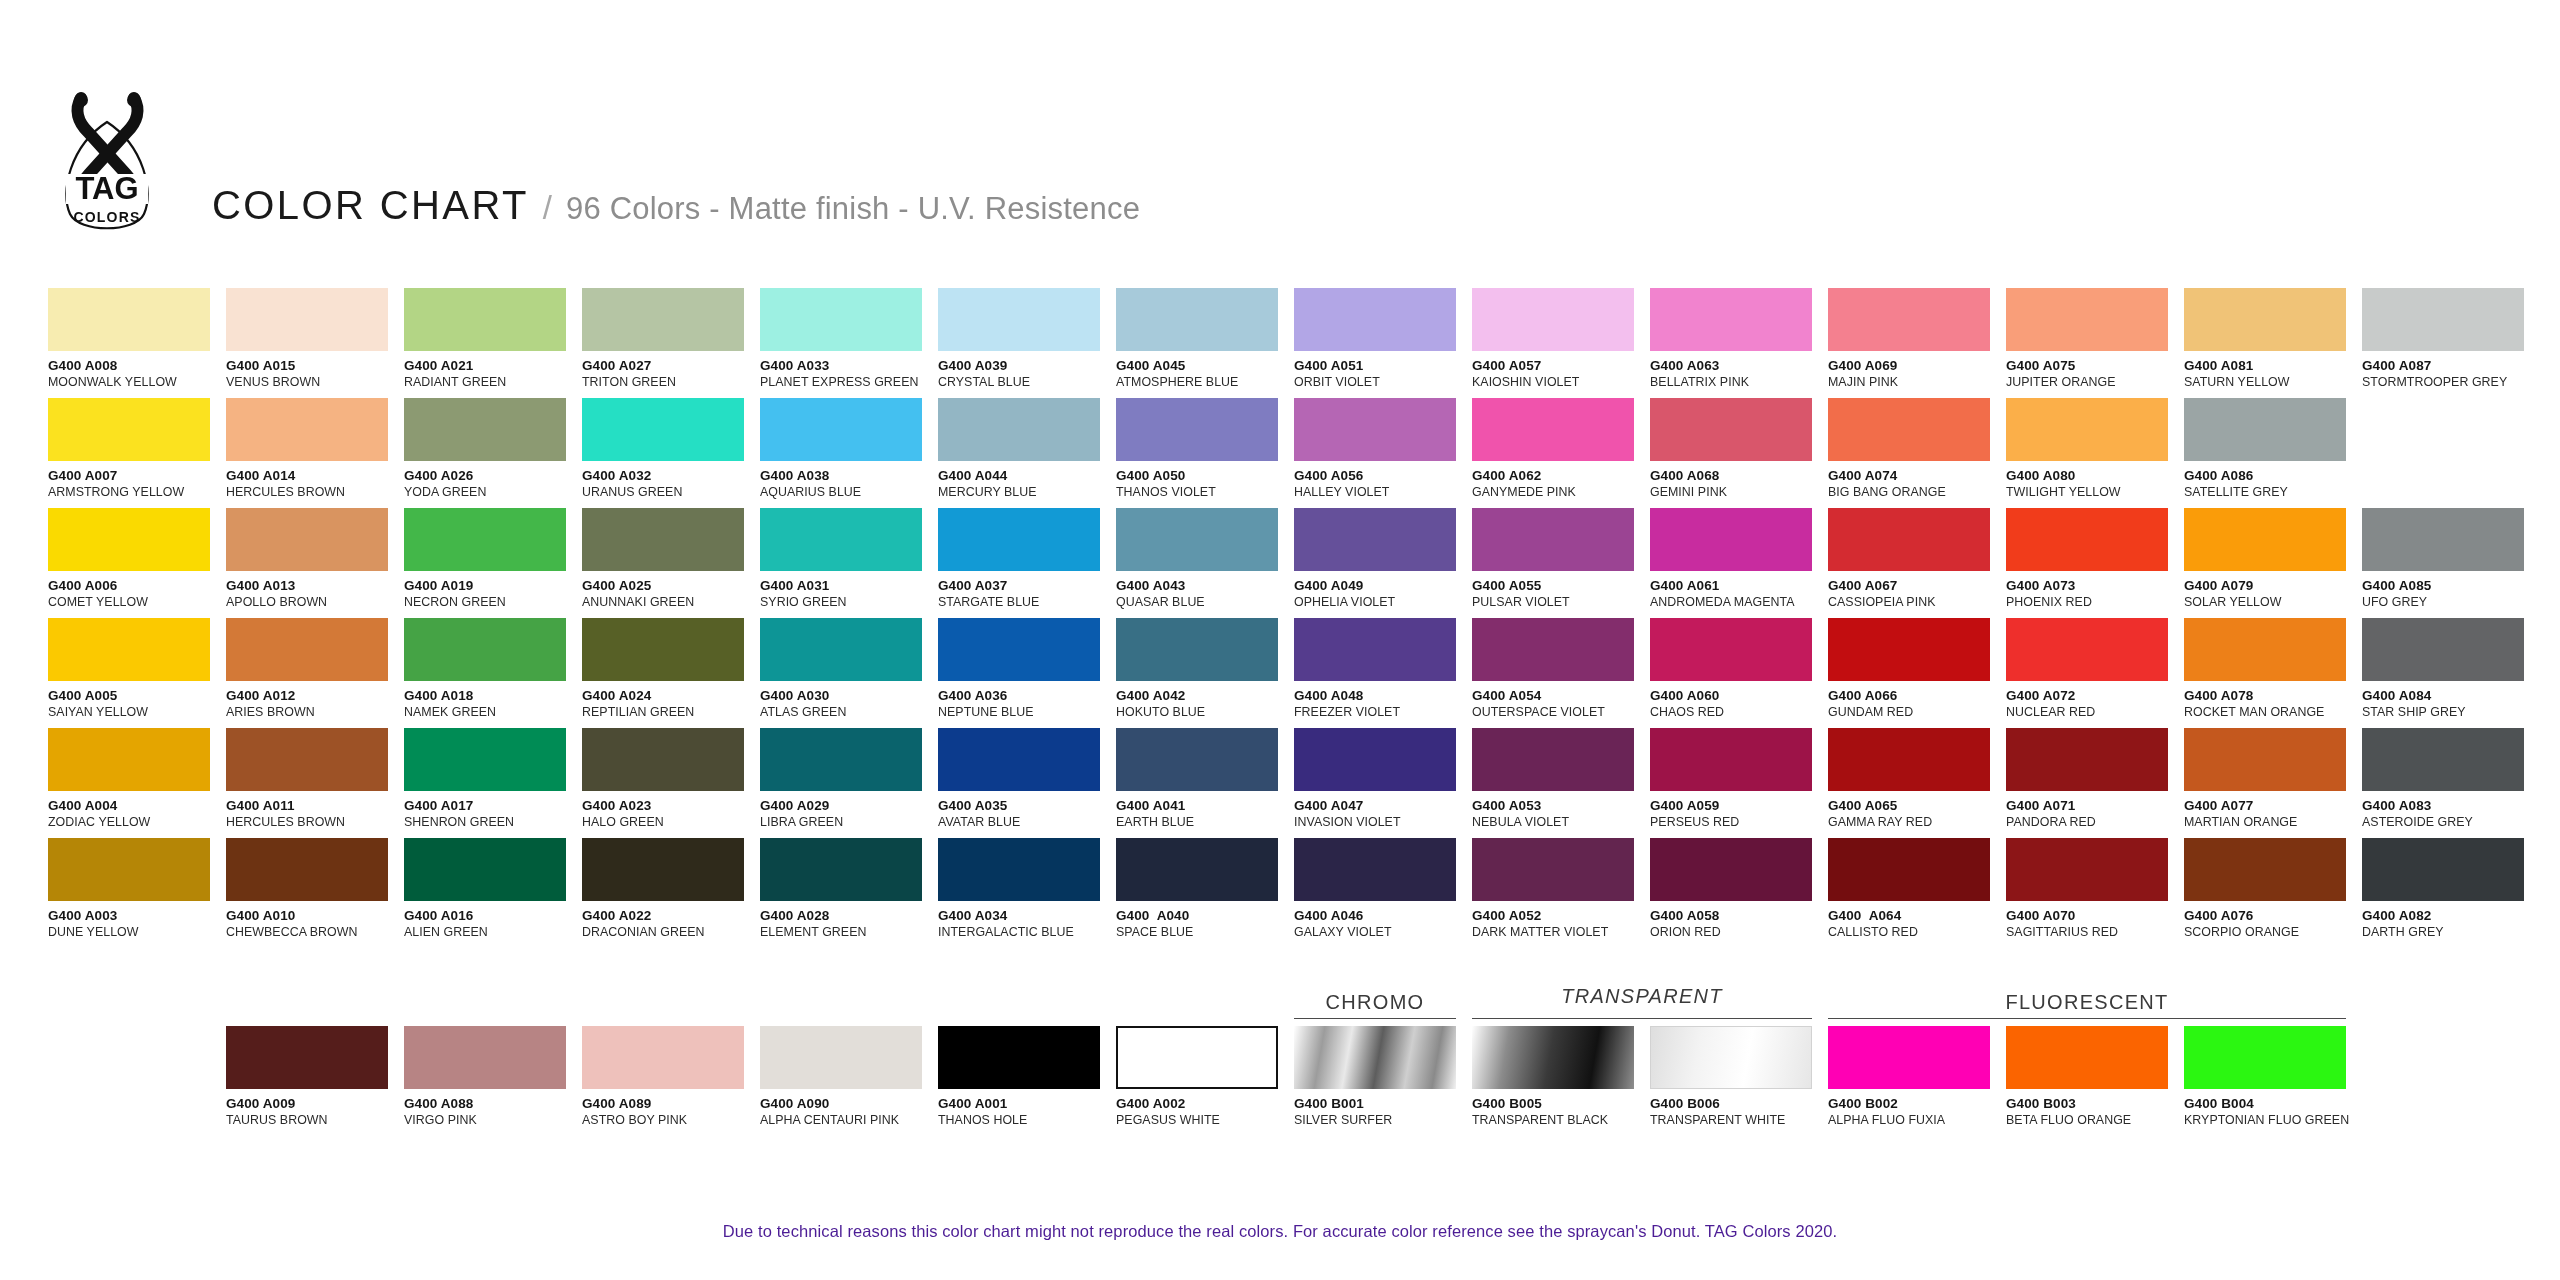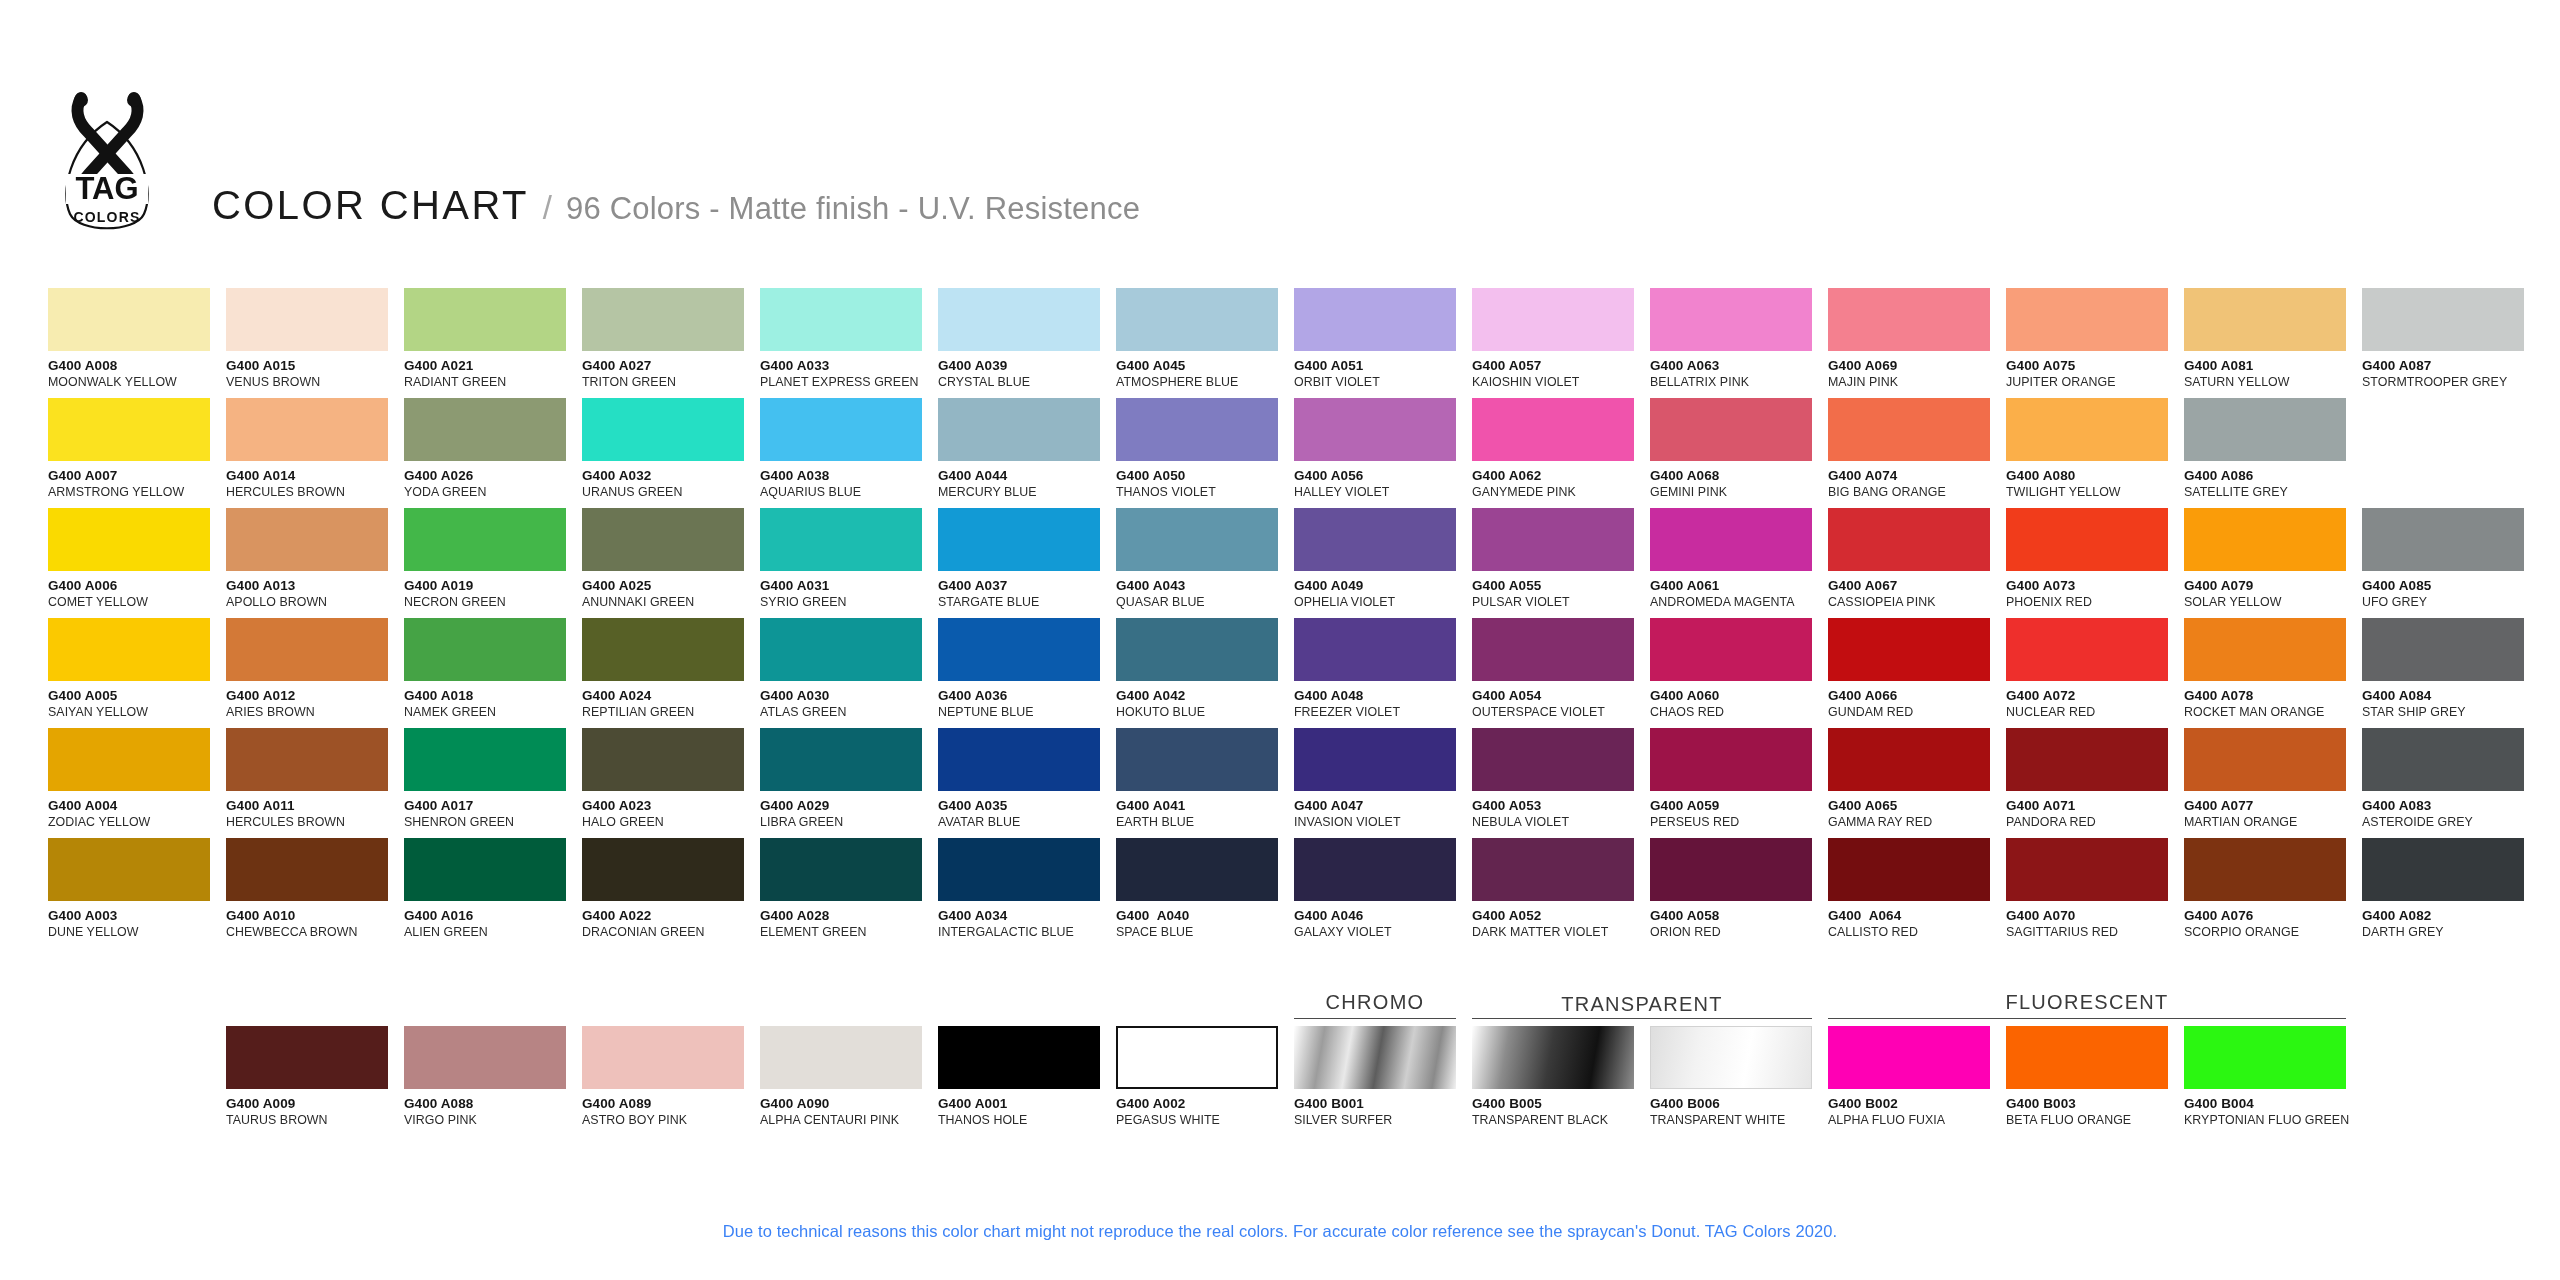--- a/index.html
+++ b/index.html
@@ -132,21 +132,21 @@
     background: #4a4a4a;
   }
 
   
   .footer {
     position: absolute;
     left: 0; top: 1222px;
     width: 2560px;
     text-align: center;
     font-size: 16.5px;
-    color: #3b82f6;
+    color: #4c1d95;
     letter-spacing: 0.1px;
   }
 </style>
 </head>
 <body>
 
 <div id="page">
 
   <div class="header">
     <div class="logo">
@@ -665,21 +665,21 @@
           <div class="bswatch" style="background: rgb(43, 247, 17);"></div>
           <div class="code">G400 B004</div>
           <div class="cname">KRYPTONIAN FLUO GREEN</div>
         </div>
       </div>
 
     <div class="grouprule" style="left:1246px; top:40px; width:162px;"></div>
     <div class="grouplabel" style="left:1246px; top:13px; width:162px;">CHROMO</div>
 
     <div class="grouprule" style="left:1424px; top:40px; width:340px;"></div>
-    <div class="grouplabel" style="left:1424px; top:15px; width:340px;">TRANSPARENT</div>
+    <div class="grouplabel" style="left:1424px; top:7px; width:340px;font-style:italic;">TRANSPARENT</div>
 
     <div class="grouprule" style="left:1780px; top:40px; width:518px;"></div>
     <div class="grouplabel" style="left:1780px; top:13px; width:518px;">FLUORESCENT</div>
   </div>
 
   <div class="footer">Due to technical reasons this color chart might not reproduce the real colors. For accurate color reference see the spraycan's Donut. TAG Colors 2020.</div>
 
 </div>
 
 </body></html>

